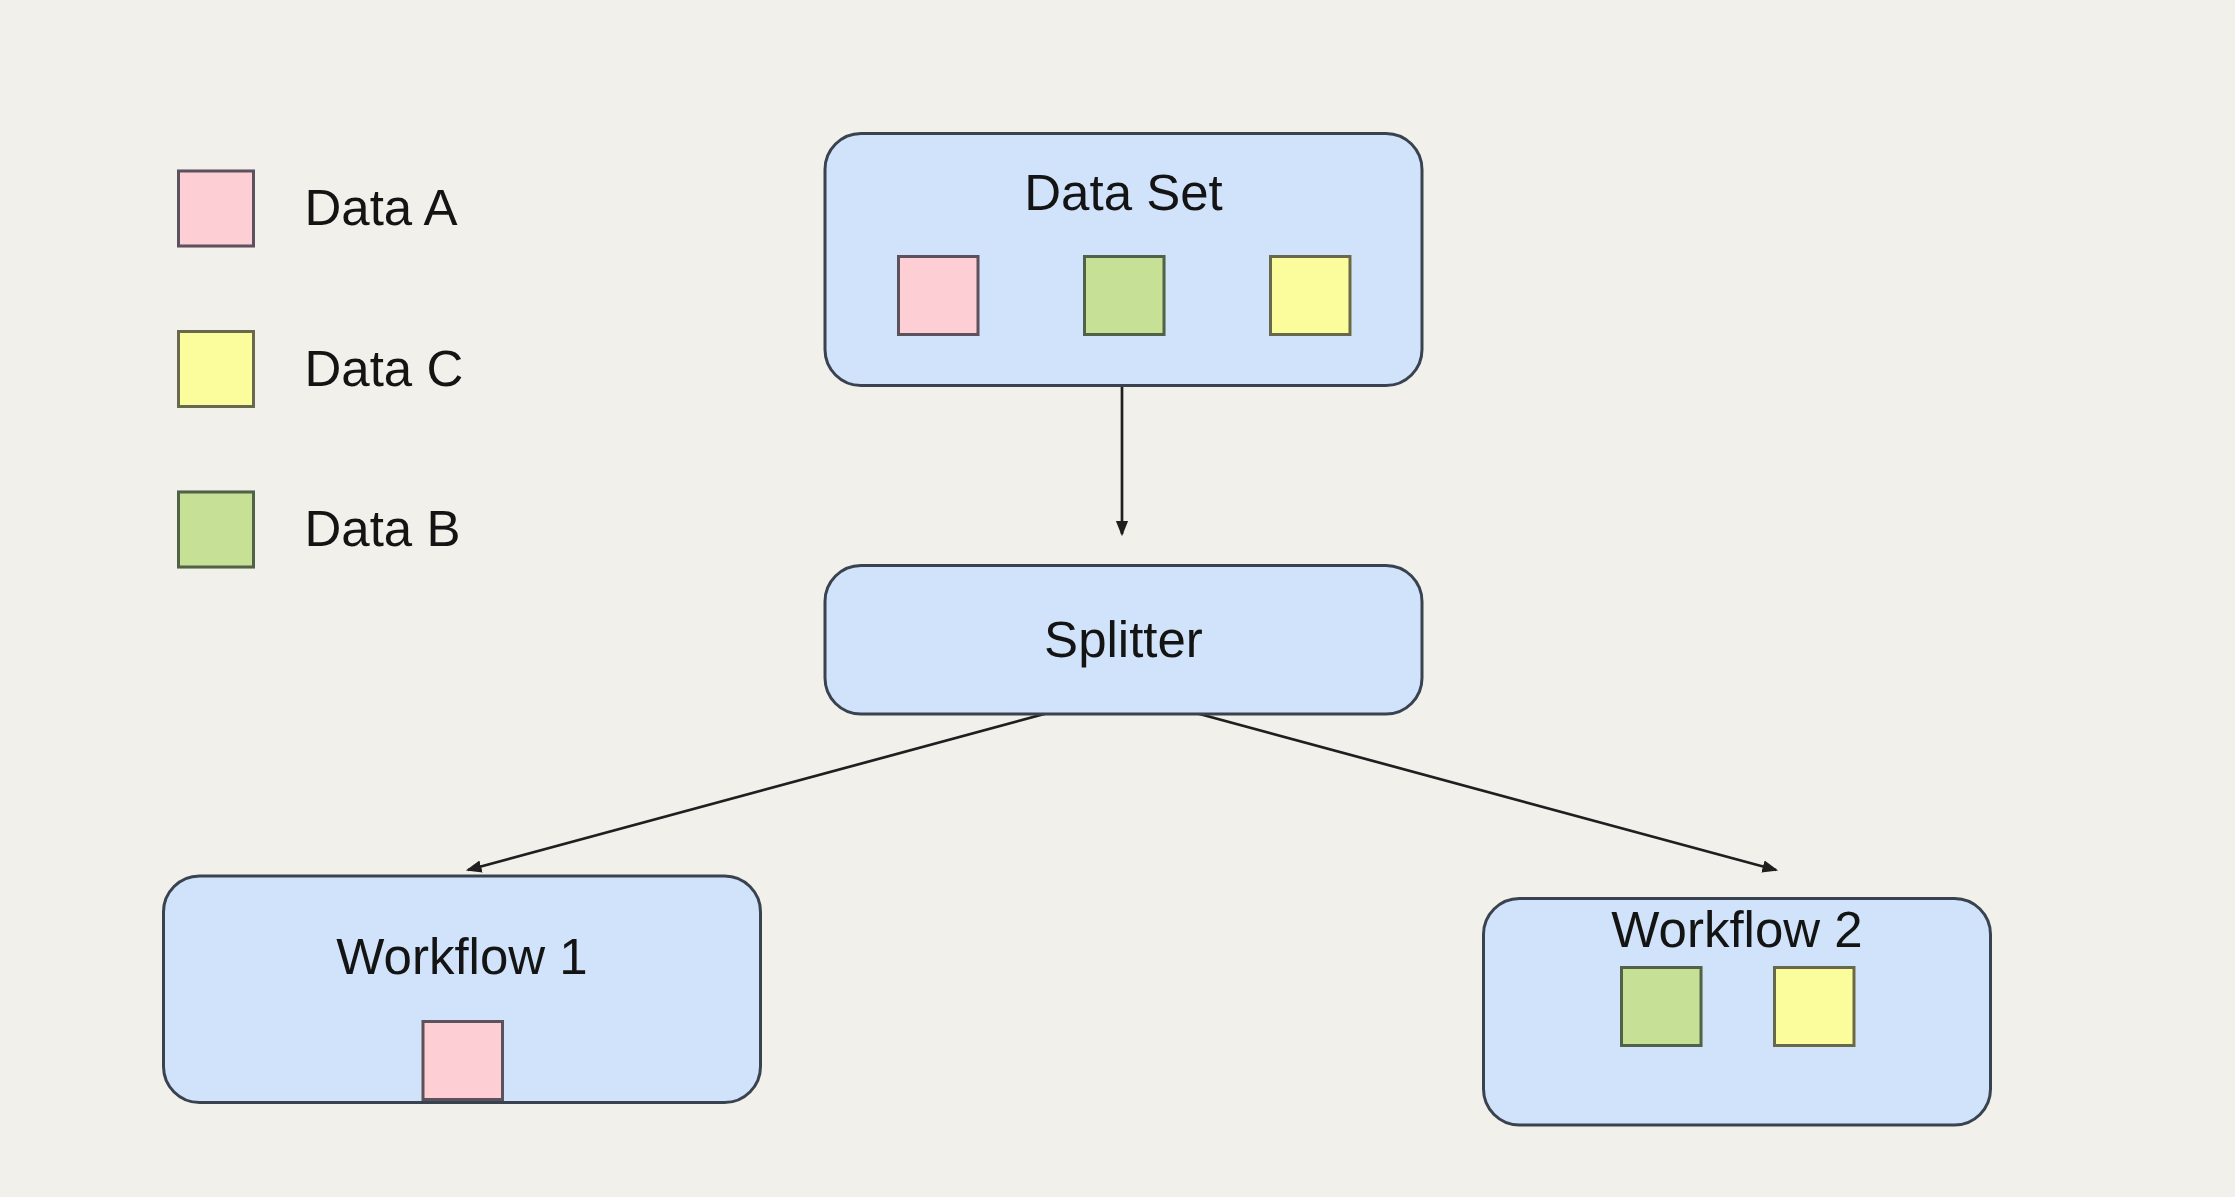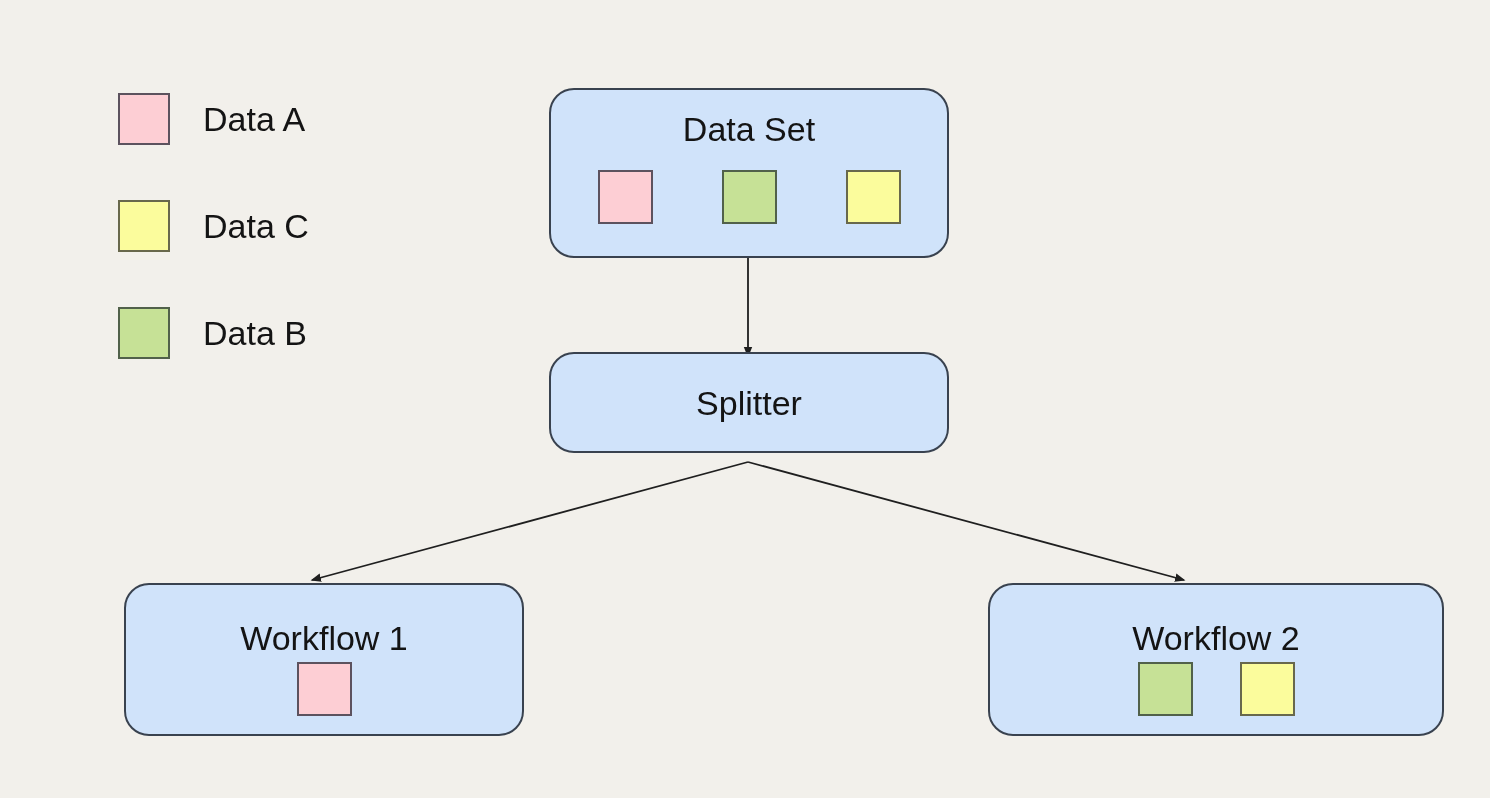--- a/index.html
+++ b/index.html
@@ -15,21 +15,21 @@
     background: var(--background);
     font-family: "Liberation Sans", "DejaVu Sans", sans-serif;
     color: var(--text);
     position: relative;
   }
   .canvas { position: absolute; inset: 0; }
   .edges { position: absolute; inset: 0; width: 1490px; height: 798px; pointer-events: none; }
 
   
   .legend { position: absolute; left: 118px; top: 93px; }
-  .legend-item { display: flex; align-items: flex-end; margin-bottom: 55px; }
+  .legend-item { display: flex; align-items: flex-end; margin-bottom: 55px; margin-top: 20px; }
   .legend-swatch {
     width: 52px; height: 52px; flex: 0 0 52px;
     border: 2px solid #555;
   }
   .legend-label { margin-left: 33px; font-size: 34px; line-height: 52px; white-space: nowrap; }
 
   
   .node {
     position: absolute;
     background: var(--node-fill);
@@ -37,26 +37,26 @@
     border-radius: 25px;
     display: flex; flex-direction: column; align-items: center;
   }
   .node-label { font-size: 34px; line-height: 40px; white-space: nowrap; }
   .swatch-row { display: flex; }
   .swatch { width: 55px; height: 54px; border: 2px solid #555; }
 
   .node-dataset  { left: 549px; top: 88px;  width: 400px; height: 170px; padding-top: 19px; }
   .node-dataset .swatch-row { margin-top: 21px; gap: 69px; }
 
-  .node-splitter { left: 549px; top: 352px; width: 400px; height: 101px; justify-content: center; }
+  .node-splitter { left: 549px; top: 376px; width: 400px; height: 101px; justify-content: center; }
 
-  .node-workflow1 { left: 124px; top: 583px; width: 400px; height: 153px; padding-top: 33px; }
+  .node-workflow1 { left: 108px; top: 583px; width: 400px; height: 153px; padding-top: 33px; justify-content: space-between; }
   .node-workflow1 .swatch-row { margin-top: 4px; }
 
-  .node-workflow2 { left: 988px; top: 583px; width: 456px; height: 153px; padding-top: 33px; }
+  .node-workflow2 { left: 988px; top: 598px; width: 340px; height: 153px; }
   .node-workflow2 .swatch-row { margin-top: 4px; gap: 47px; }
 </style>
 </head>
 <body>
 
 <div class="canvas">
 
   <svg class="edges" viewBox="0 0 1490 798">
     <defs>
       <marker id="arrowhead" markerWidth="12" markerHeight="12" refX="9" refY="5" orient="auto" markerUnits="userSpaceOnUse">

